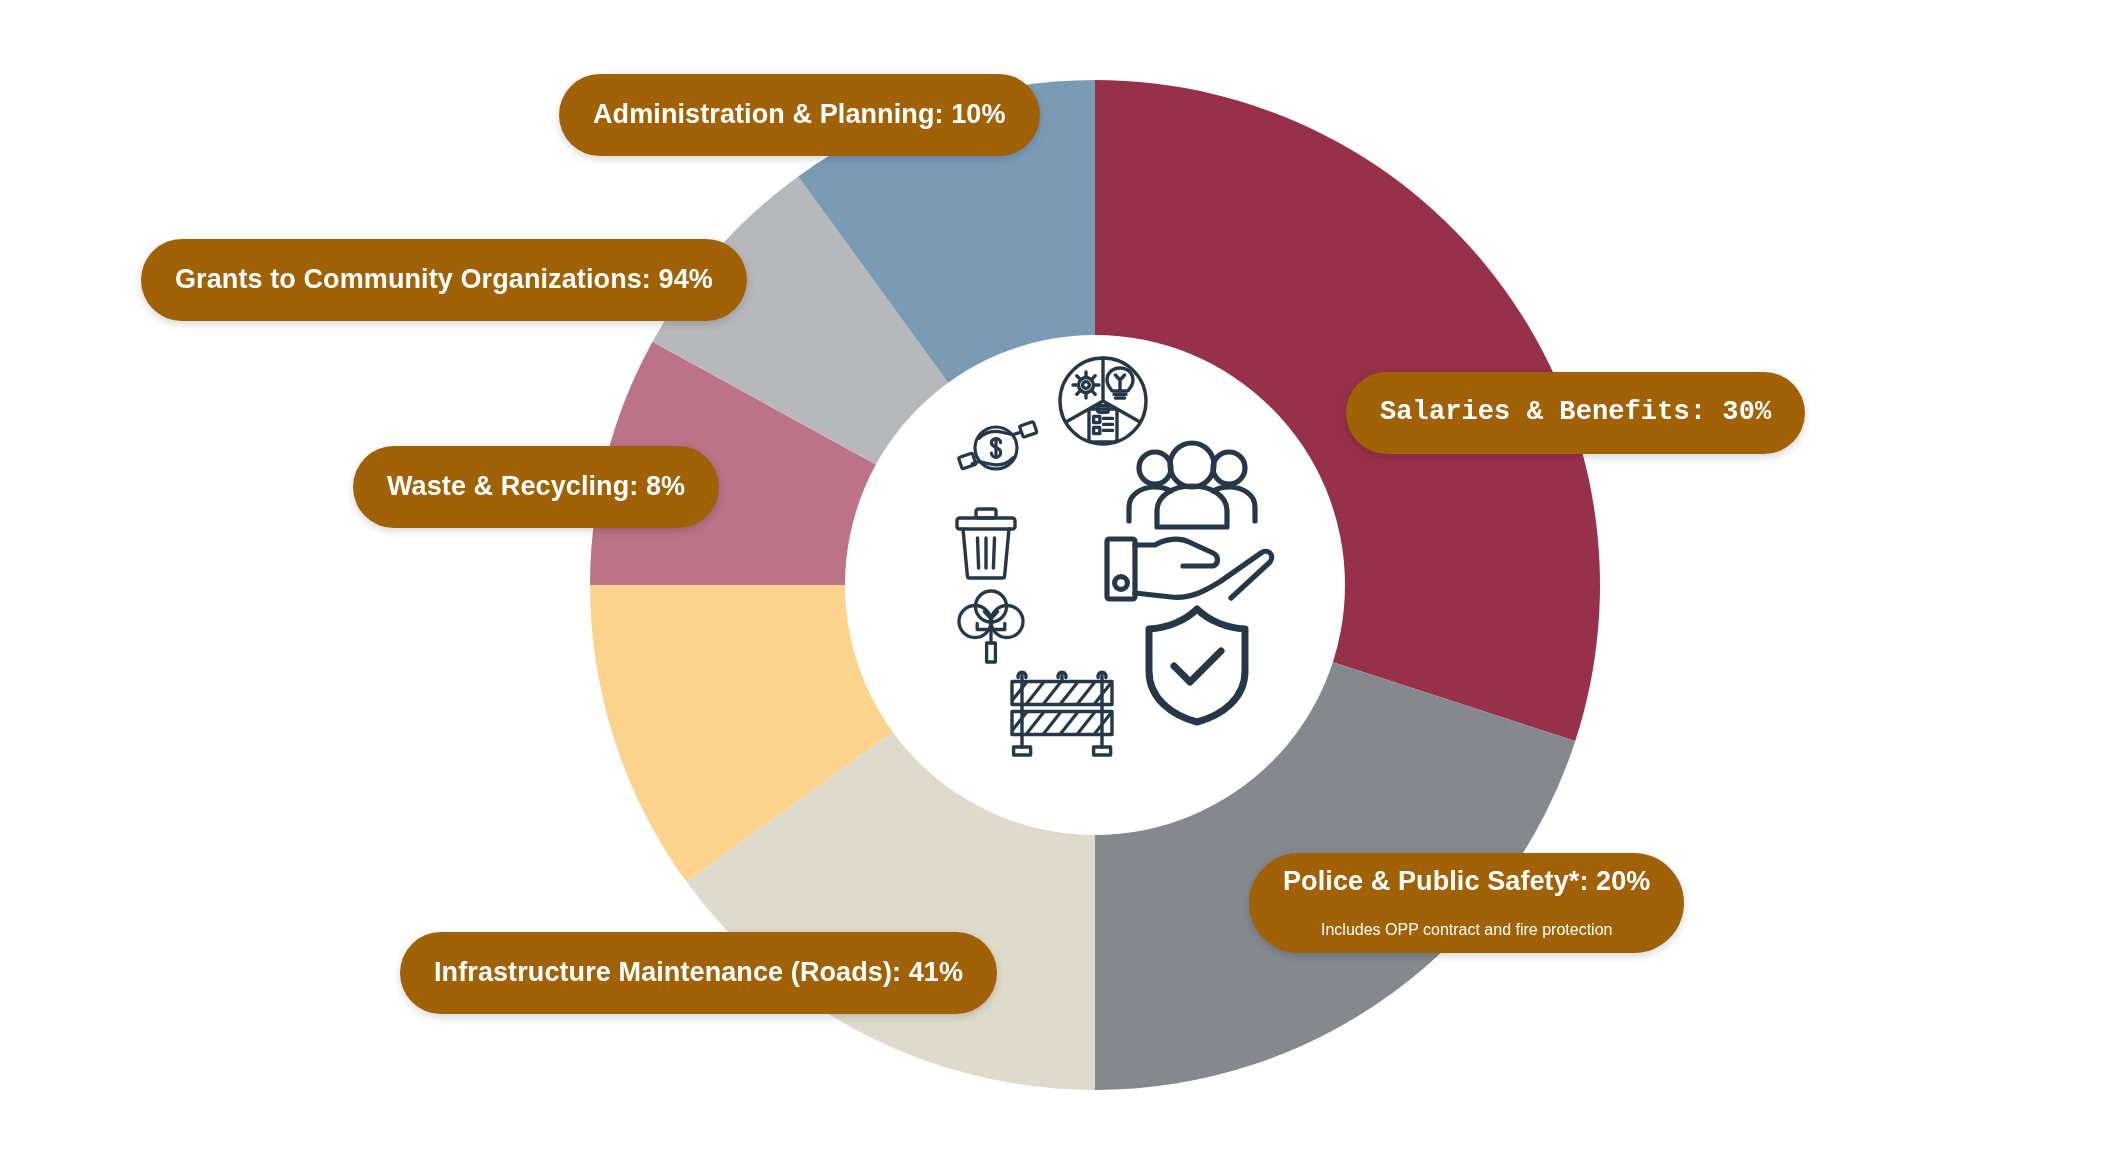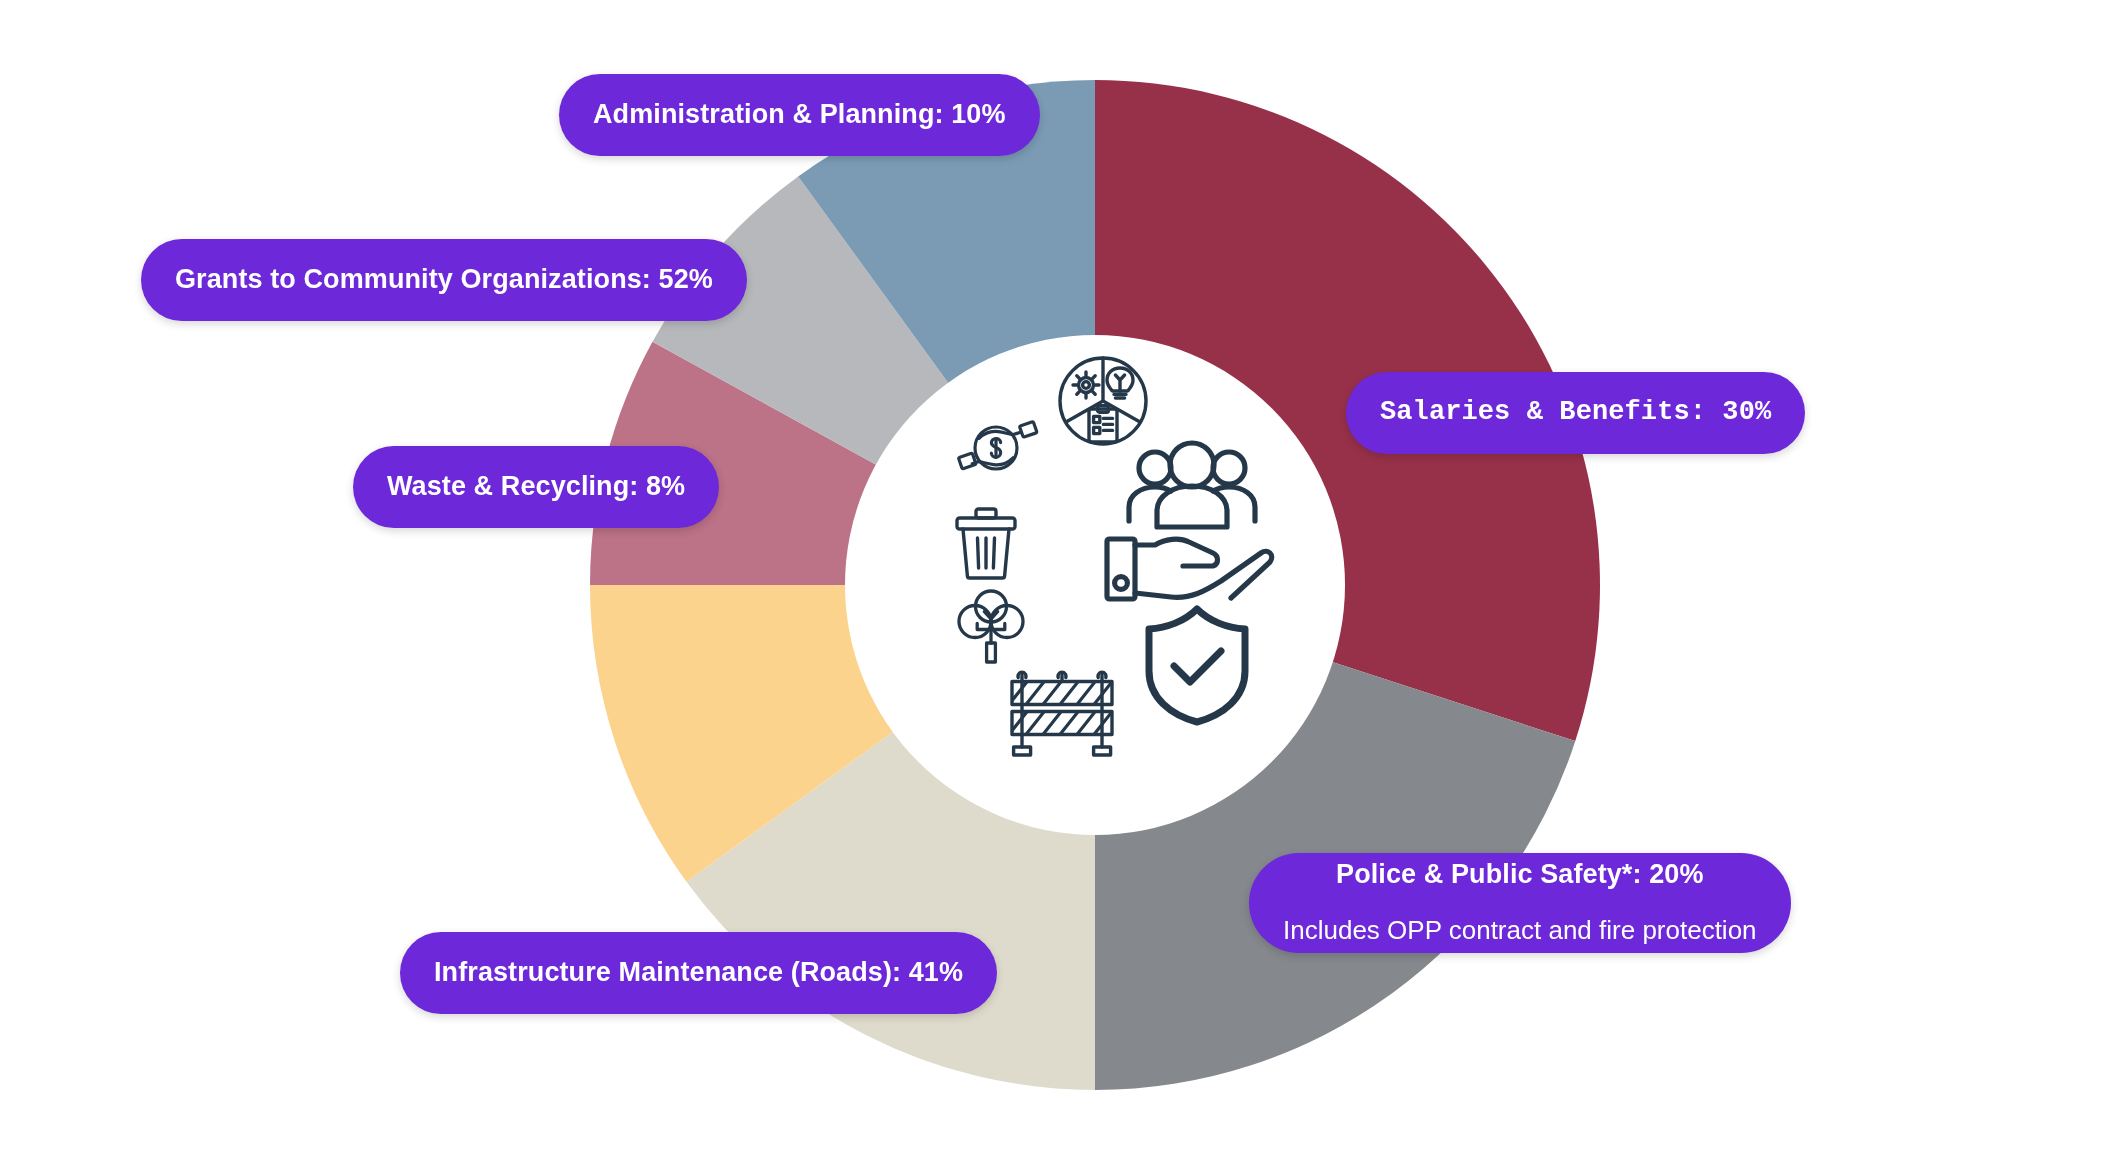--- a/index.html
+++ b/index.html
@@ -25,40 +25,40 @@
     border-radius:50%;
     background:#ffffff;
   }
   .hub-icons{position:absolute;inset:0;}
   .ico{position:absolute;}
   .ico svg{display:block;overflow:visible;}
 
   
   .pill{
     position:absolute;
-    background:#6d28d9;
+    background:#a16207;
     color:#ffffff;
     border-radius:999px;
     display:flex;
     flex-direction:column;
     align-items:center;
     justify-content:center;
     box-sizing:border-box;
     padding:14px 34px;
     box-shadow:0 3px 9px rgba(0,0,0,0.16);
   }
   .pill .pl{
     font-size:27px;
     font-weight:bold;
     letter-spacing:0.1px;
     white-space:nowrap;
     line-height:1.18;
   }
   .pill .ps{
-    font-size:26px;
+    font-size:16px;
     font-weight:normal;
     white-space:nowrap;
     line-height:1.25;
     margin-top:3px;
   }
 
   
   .pill-admin      {left:559px; top:74px;  height:82px;}
   .pill-grants     {left:141px; top:239px; height:82px;}
   .pill-waste      {left:353px; top:446px; height:82px;}
@@ -218,21 +218,21 @@
 
       </div>
     </div>
   </div>
 
   <div class="pill pill-admin">
     <span class="pl">Administration &amp; Planning: 10%</span>
   </div>
 
   <div class="pill pill-grants">
-    <span class="pl">Grants to Community Organizations: 52%</span>
+    <span class="pl">Grants to Community Organizations: 94%</span>
   </div>
 
   <div class="pill pill-waste">
     <span class="pl">Waste &amp; Recycling: 8%</span>
   </div>
 
 
   <div class="pill pill-infra">
     <span class="pl">Infrastructure Maintenance (Roads): 41%</span>
   </div>

